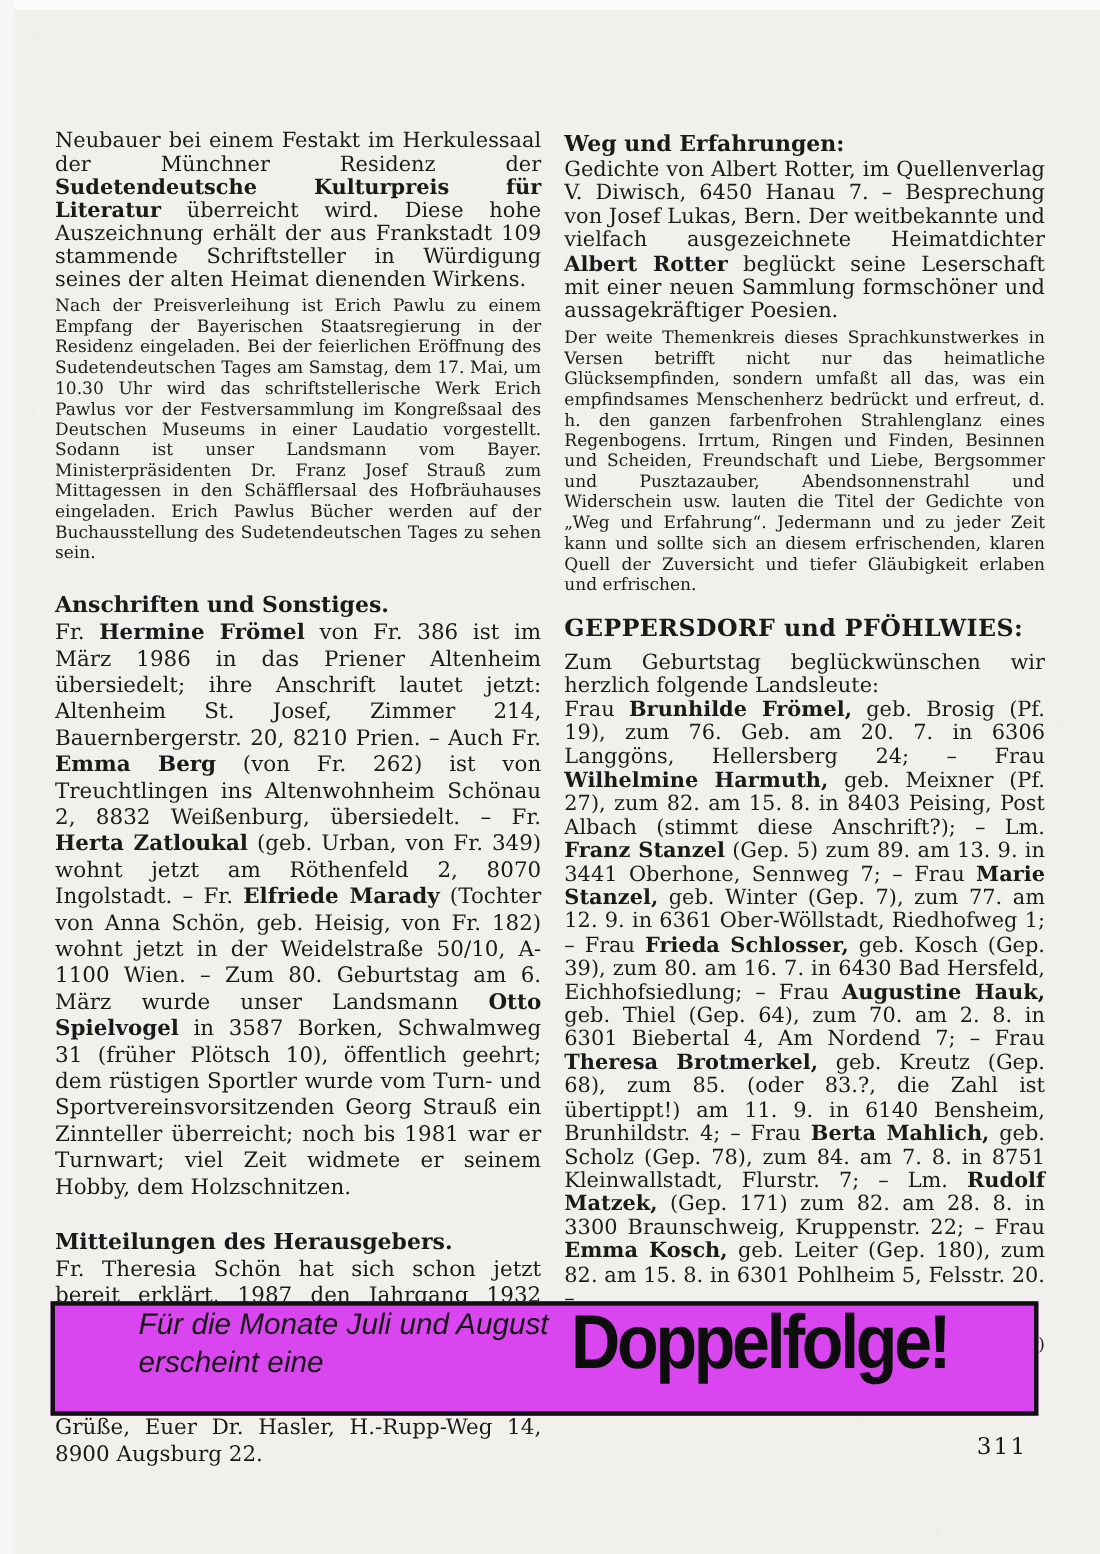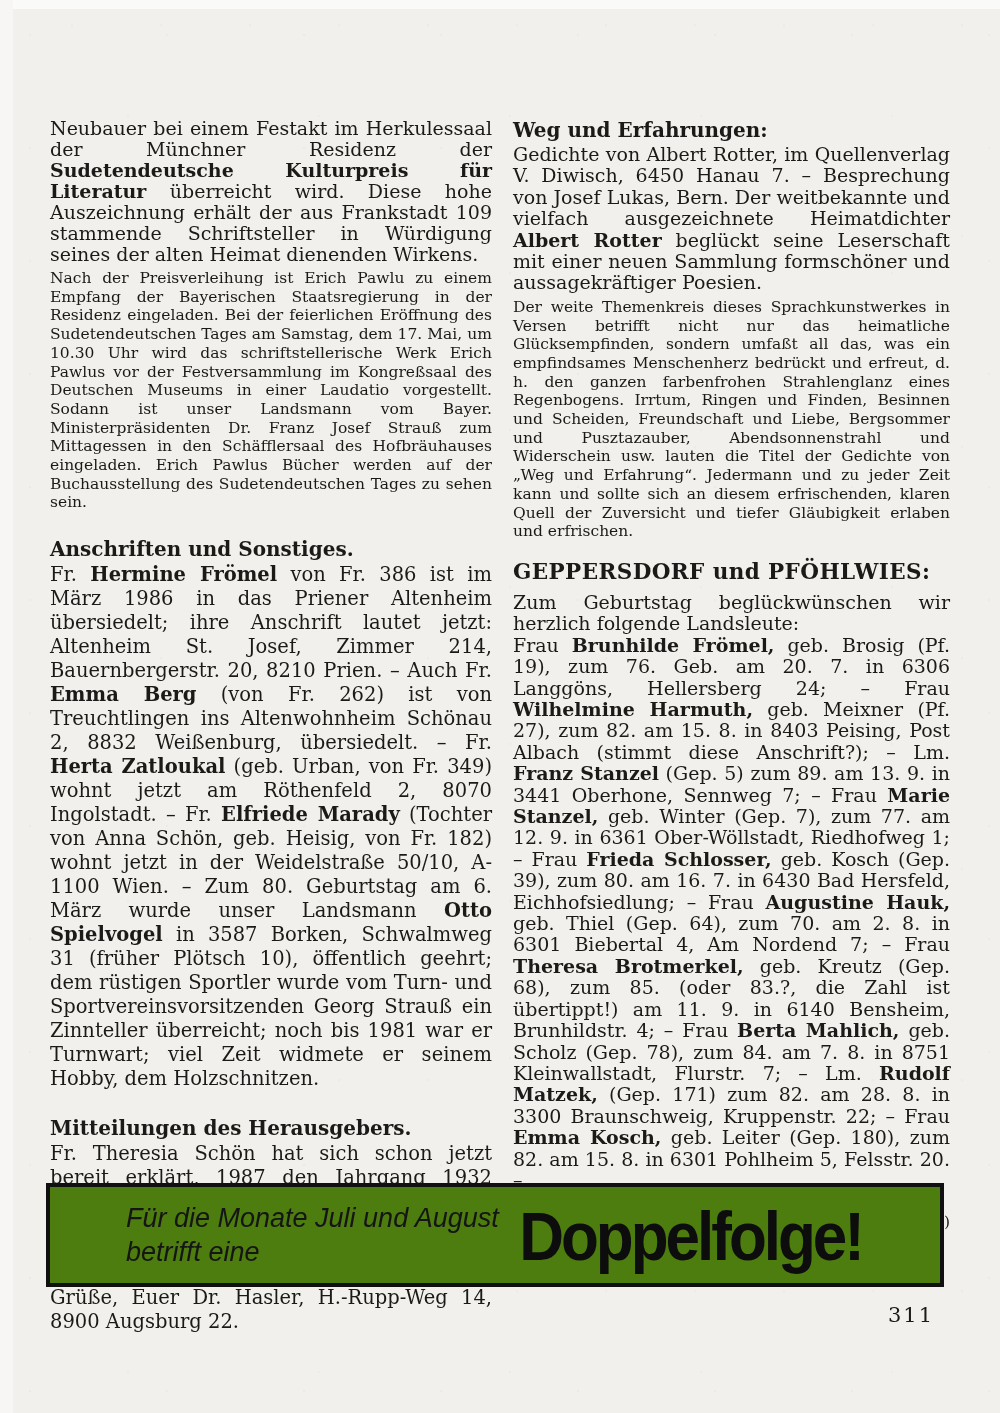--- a/index.html
+++ b/index.html
@@ -46,23 +46,23 @@
   .intro-par { margin-bottom:0; }
 
   .closing-note { position:relative; margin-top:3px; padding-right:10px; }
   .signature { position:absolute; right:0; bottom:0; }
 
   b { font-weight:bold; }
 
   
   .banner {
     position:absolute; left:46px; top:1183px; width:898px; height:104px;
-    background:#4d7c0f;
+    background:#d946ef;
     border:4px solid #101010;
-    display:flex; align-items:center;
+    display:flex; 
     z-index:3;
   }
   .banner-intro {
     font-family:"Liberation Sans",sans-serif;
     font-style:italic;
     font-size:27px; line-height:34px;
     margin-left:76px;
     width:390px;
     text-align:left;
     color:#151515;
@@ -114,21 +114,21 @@
     <p class="body-par-r"><span>Frau </span><b>Brunhilde Frömel,</b><span> geb. Brosig (Pf. 19), zum 76. Geb. am 20. 7. in 6306 Langgöns, Hellersberg 24; – Frau </span><b>Wilhelmine Harmuth,</b><span> geb. Meixner (Pf. 27), zum 82. am 15. 8. in 8403 Peising, Post Albach (stimmt diese Anschrift?); – Lm. </span><b>Franz Stanzel</b><span> (Gep. 5) zum 89. am 13. 9. in 3441 Oberhone, Sennweg 7; – Frau </span><b>Marie Stanzel,</b><span> geb. Winter (Gep. 7), zum 77. am 12. 9. in 6361 Ober-Wöllstadt, Riedhofweg 1; – Frau </span><b>Frieda Schlosser,</b><span> geb. Kosch (Gep. 39), zum 80. am 16. 7. in 6430 Bad Hersfeld, Eichhofsiedlung; – Frau </span><b>Augustine Hauk,</b><span> geb. Thiel (Gep. 64), zum 70. am 2. 8. in 6301 Biebertal 4, Am Nordend 7; – Frau </span><b>Theresa Brotmerkel,</b><span> geb. Kreutz (Gep. 68), zum 85. (oder 83.?, die Zahl ist übertippt!) am 11. 9. in 6140 Bensheim, Brunhildstr. 4; – Frau </span><b>Berta Mahlich,</b><span> geb. Scholz (Gep. 78), zum 84. am 7. 8. in 8751 Kleinwallstadt, Flurstr. 7; – Lm. </span><b>Rudolf Matzek,</b><span> (Gep. 171) zum 82. am 28. 8. in 3300 Braunschweig, Kruppenstr. 22; – Frau </span><b>Emma Kosch,</b><span> geb. Leiter (Gep. 180), zum 82. am 15. 8. in 6301 Pohlheim 5, Felsstr. 20. –</span></p>
     <p class="petit closing-note">
       <span>Allen viel Glück, alles Gute und vor allem Gesundheit weiterhin!</span>
       <span class="signature">(F. Klaper)</span>
     </p>
   </div>
 
   <div class="banner">
     <div class="banner-intro">
       <span>Für die Monate Juli und August</span><br>
-      <span>betrifft eine</span>
+      <span>erscheint eine</span>
     </div>
     <span class="banner-highlight">Doppelfolge!</span>
   </div>
 
   <div class="page-number">311</div>
 
 </div>
 
 <div class="scan-grain"></div>
 

